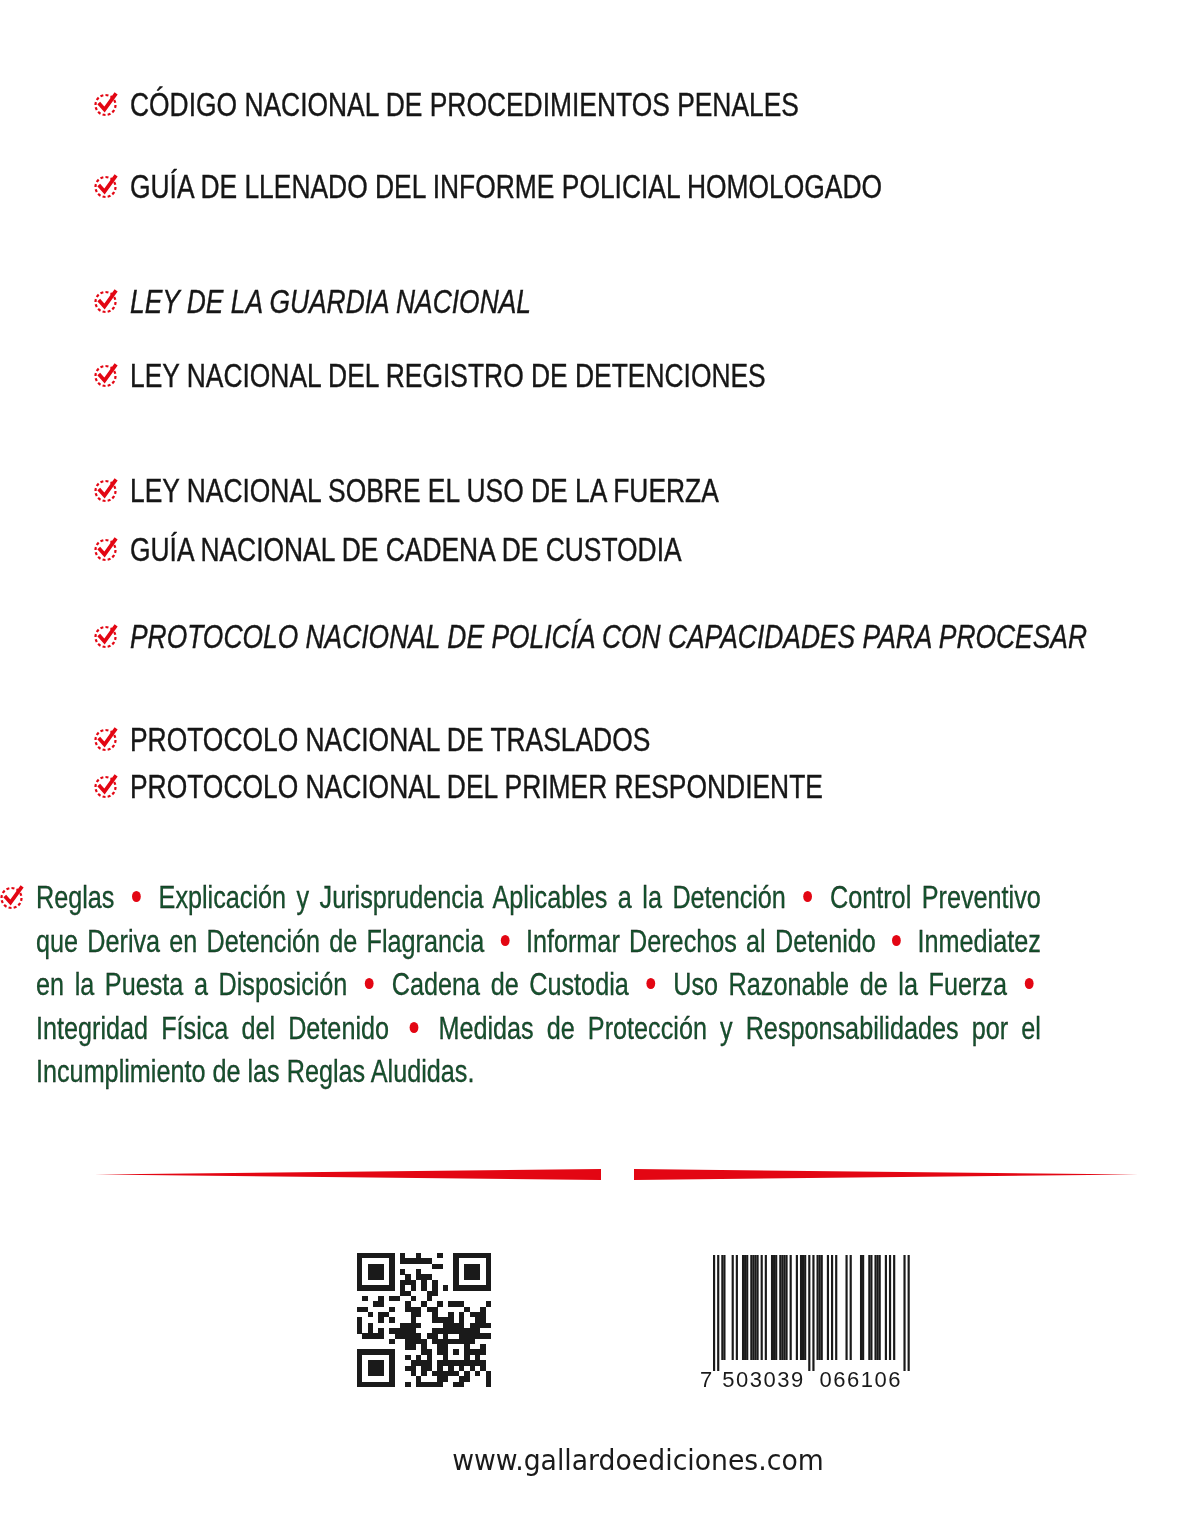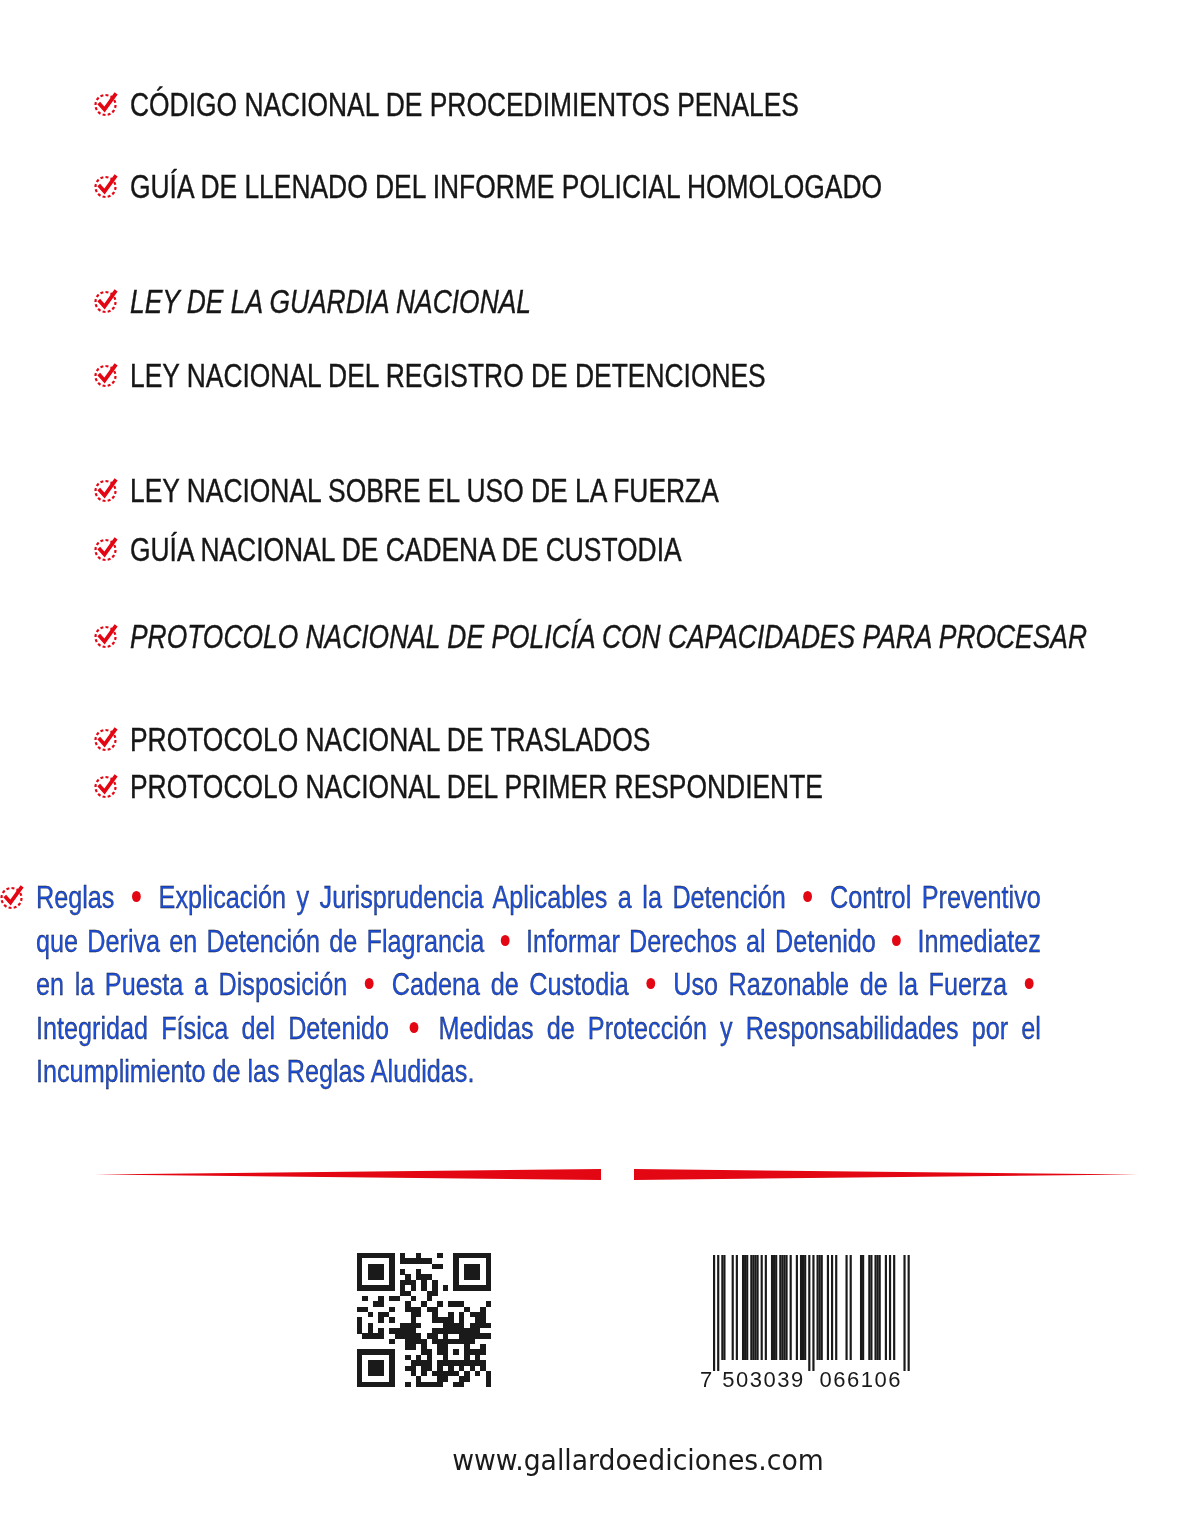--- a/index.html
+++ b/index.html
@@ -61,21 +61,21 @@
     }
     .para {
       position: absolute;
       left: 36px;
       top: 0;
       width: 1005px;
       font-size: 31.5px;
       line-height: 43.6px;
       text-align: justify;
       text-align-last: left;
-      color: #1d4ed8;
+      color: #14532d;
     }
     .para-inner {
       display: block;
       width: 1256px;
       transform-origin: 0 0;
       transform: scaleX(0.80);
       -webkit-text-stroke: 0.3px #161616;
     }
     .bullet {
       display: inline-block;

